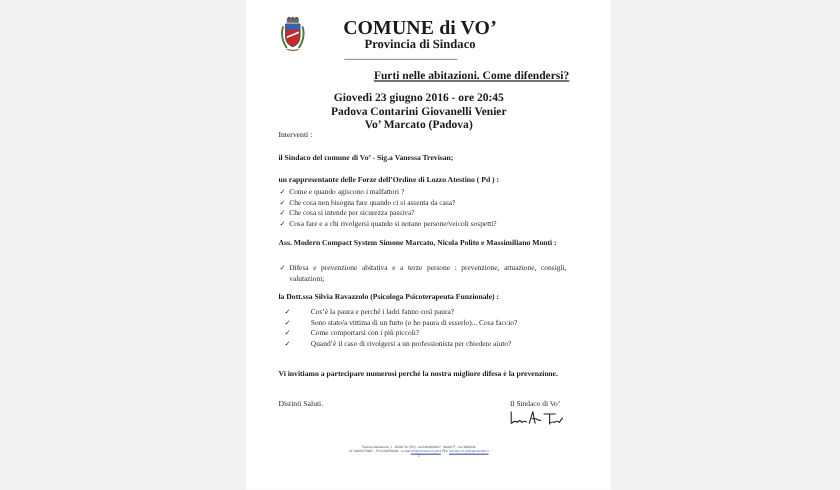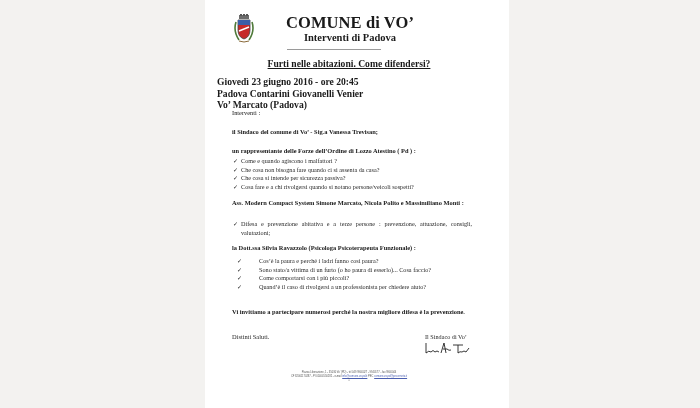--- a/index.html
+++ b/index.html
@@ -23,24 +23,24 @@
   }
   .hdr-sub {
     position:absolute; left:60px; width:170px; top:32px; text-align:center;
     font-size:10.5px; font-weight:bold; white-space:nowrap;
   }
   .hdr-rule {
     position:absolute; left:82px; width:94px; top:49px; height:1px; background:#9a9a9a;
   }
   .doc-title {
     position:absolute; left:0; width:288px; top:58px; text-align:center;
-    font-size:9.6px; font-weight:bold; text-decoration:underline; white-space:nowrap;
+    font-size:9.6px; font-weight:bold; text-decoration:underline; white-space:nowrap;padding-left:44px;
   }
   .event {
-    position:absolute; left:12px; width:288px; top:76px; text-align:left;
+    position:absolute; left:0; width:288px; top:76px; text-align:center;
     font-size:9.6px; font-weight:bold; line-height:11.5px;
   }
   .event div { white-space:nowrap; }
   .txt { position:absolute; left:27px; font-size:6.4px; white-space:nowrap; }
   .b { font-weight:bold; }
   .list { position:absolute; list-style:none; margin:0; padding:0; font-size:6.2px; line-height:8.6px; color:#2a2a2a; }
   .list li { position:relative; white-space:nowrap; }
   .check { position:absolute; font-size:6px; color:#222; }
   .just {
     position:absolute; left:27px; width:240px; font-size:6.4px; font-weight:bold; line-height:8.6px;
@@ -66,21 +66,21 @@
       <rect x="13" y="0" width="2" height="2" fill="#555"></rect>
     <path d="M5 6 H17 V16 Q17 23 11 25 Q5 23 5 16 Z" fill="#c62a2a" stroke="#444" stroke-width="0.8"></path>
     <path d="M5 6 H17 V11 H5 Z" fill="#3a5ea8"></path>
     <path d="M6 17 L16 13" stroke="#ffffff" stroke-width="1.4"></path>
     <path d="M3 8 Q0 17 6 26" stroke="#4f7a3a" stroke-width="1.6" fill="none"></path>
     <path d="M19 8 Q22 17 16 26" stroke="#4f7a3a" stroke-width="1.6" fill="none"></path>
     <path d="M6 27 Q11 29 16 27" stroke="#8a6a3a" stroke-width="1" fill="none"></path>
   </svg>
 
   <div class="hdr-title">COMUNE di VO’</div>
-  <div class="hdr-sub">Interventi di Padova</div>
+  <div class="hdr-sub">Provincia di Sindaco</div>
   <div class="hdr-rule"></div>
 
   <div class="doc-title">Furti nelle abitazioni. Come difendersi?</div>
 
   <div class="event">
     <div>Giovedì 23 giugno 2016 - ore 20:45</div>
     <div>Padova Contarini Giovanelli Venier</div>
     <div>Vo’ Marcato (Padova)</div>
   </div>
 

